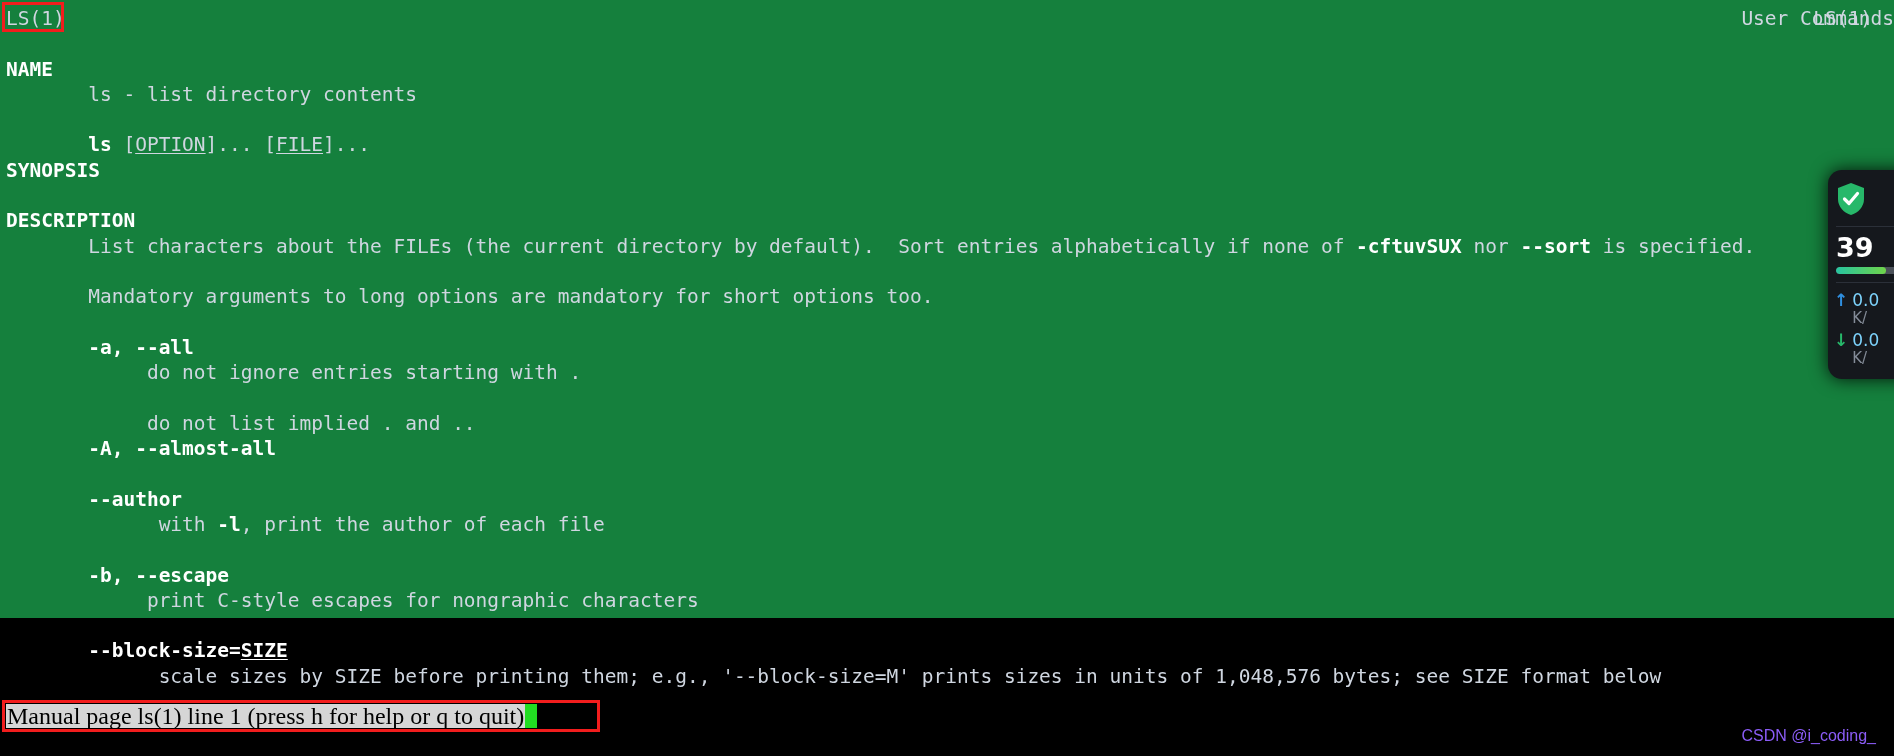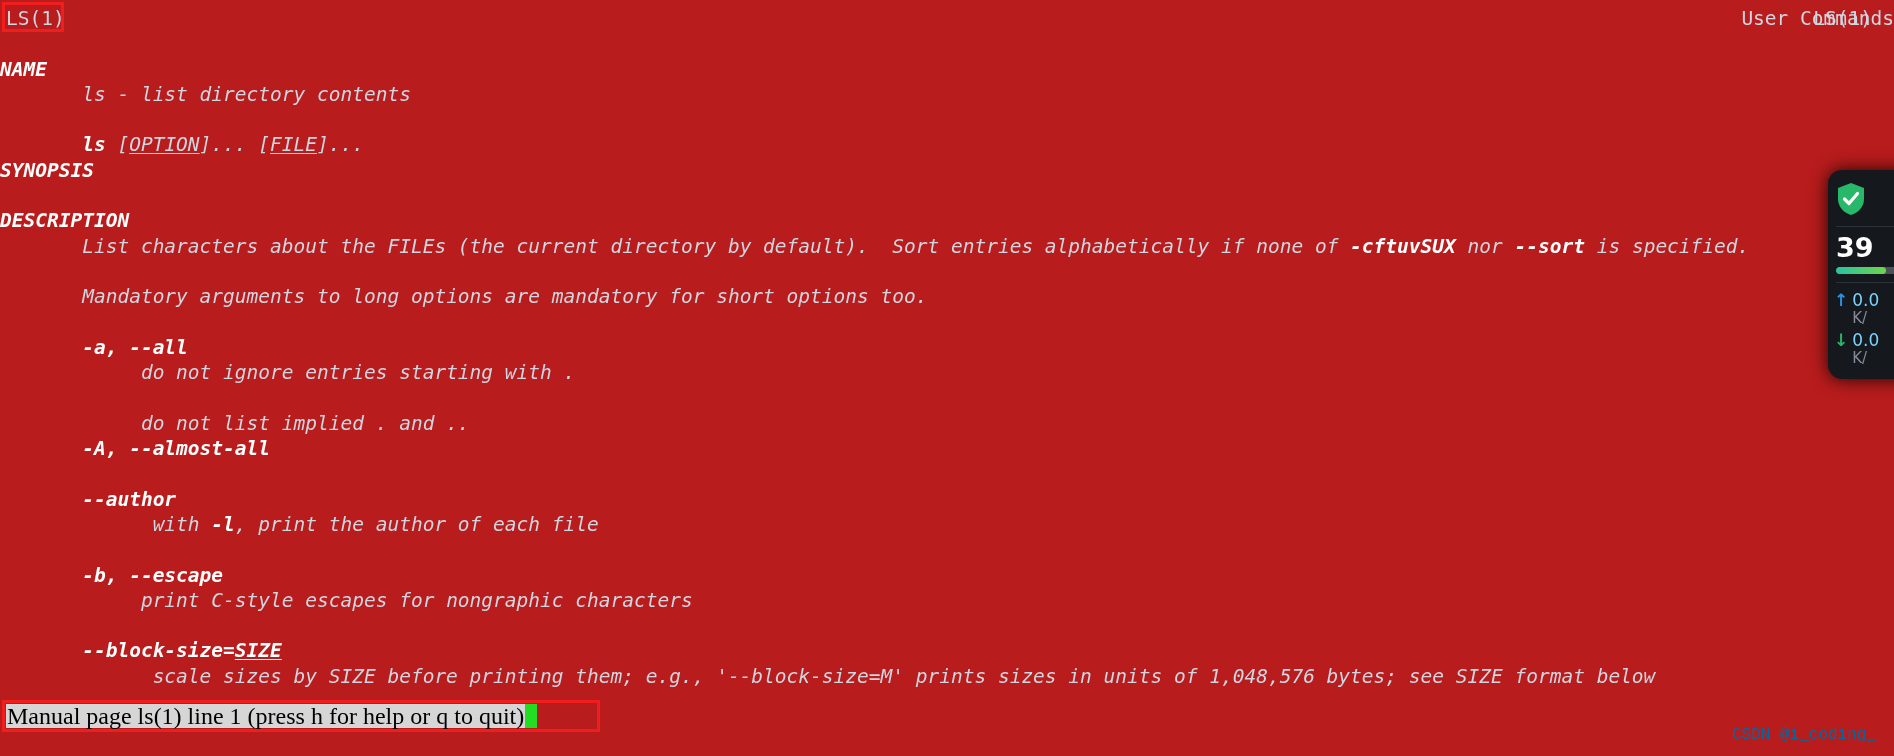--- a/index.html
+++ b/index.html
@@ -17,29 +17,29 @@
     line-height: 25.3px;
     color: #d8dee9;
     position: relative;
   }
 
   
   #terminal {
     position: absolute;
     left: 0; top: 0;
     width: 1894px;
-    height: 756px;
-    background: #b91c1c;
+    height: 618px;
+    background: #15803d;
     padding: 6px 0 0 0;
   }
 
   .line {
     white-space: pre;
     height: 25.3px;
-    font-style: italic;
+    padding-left: 6px;
   }
 
   .blank { height: 25.3px; }
 
   
   .b      { font-weight: bold; color: #ffffff; }
   .u      { text-decoration: underline; text-underline-offset: 2px; }
   .plain  { color: #cfd6e0; }
 
   
@@ -163,23 +163,23 @@
     line-height: 17px;
     color: #848c98;
     white-space: nowrap;
   }
 
   
   #watermark {
     position: absolute;
     right: 18px;
     bottom: 8px;
-    font-family: Liberation Mono, monospace;
+    font-family: Liberation Sans, sans-serif;
     font-size: 16px;
-    color: #0369a1;
+    color: #8b5cf6;
     z-index: 25;
     white-space: nowrap;
   }
 </style>
 </head>
 <body>
 
 <div id="terminal">
 
   <div class="header-row">

